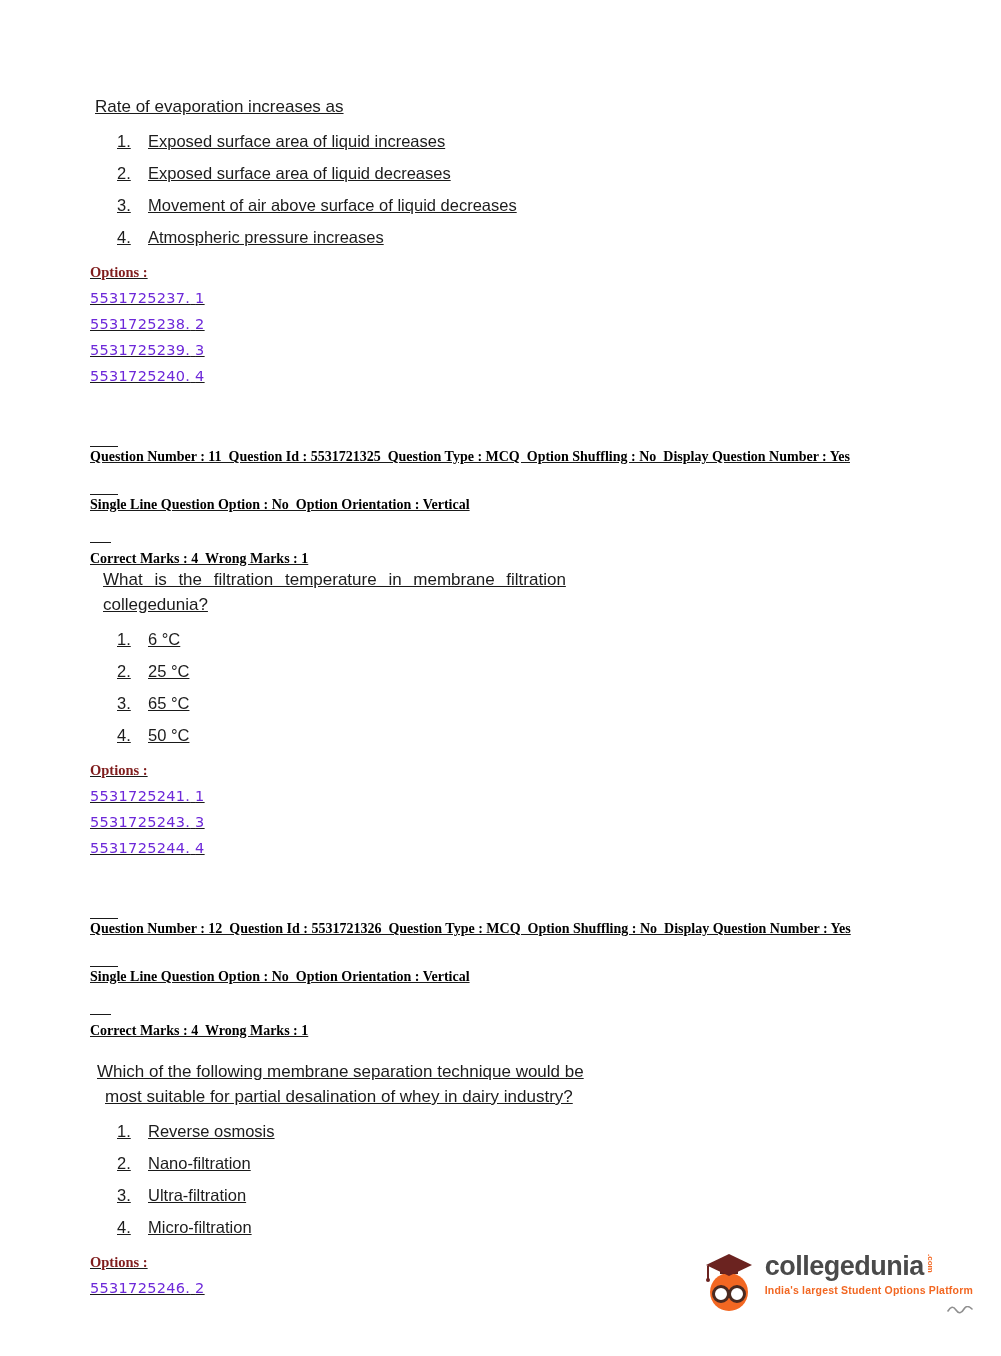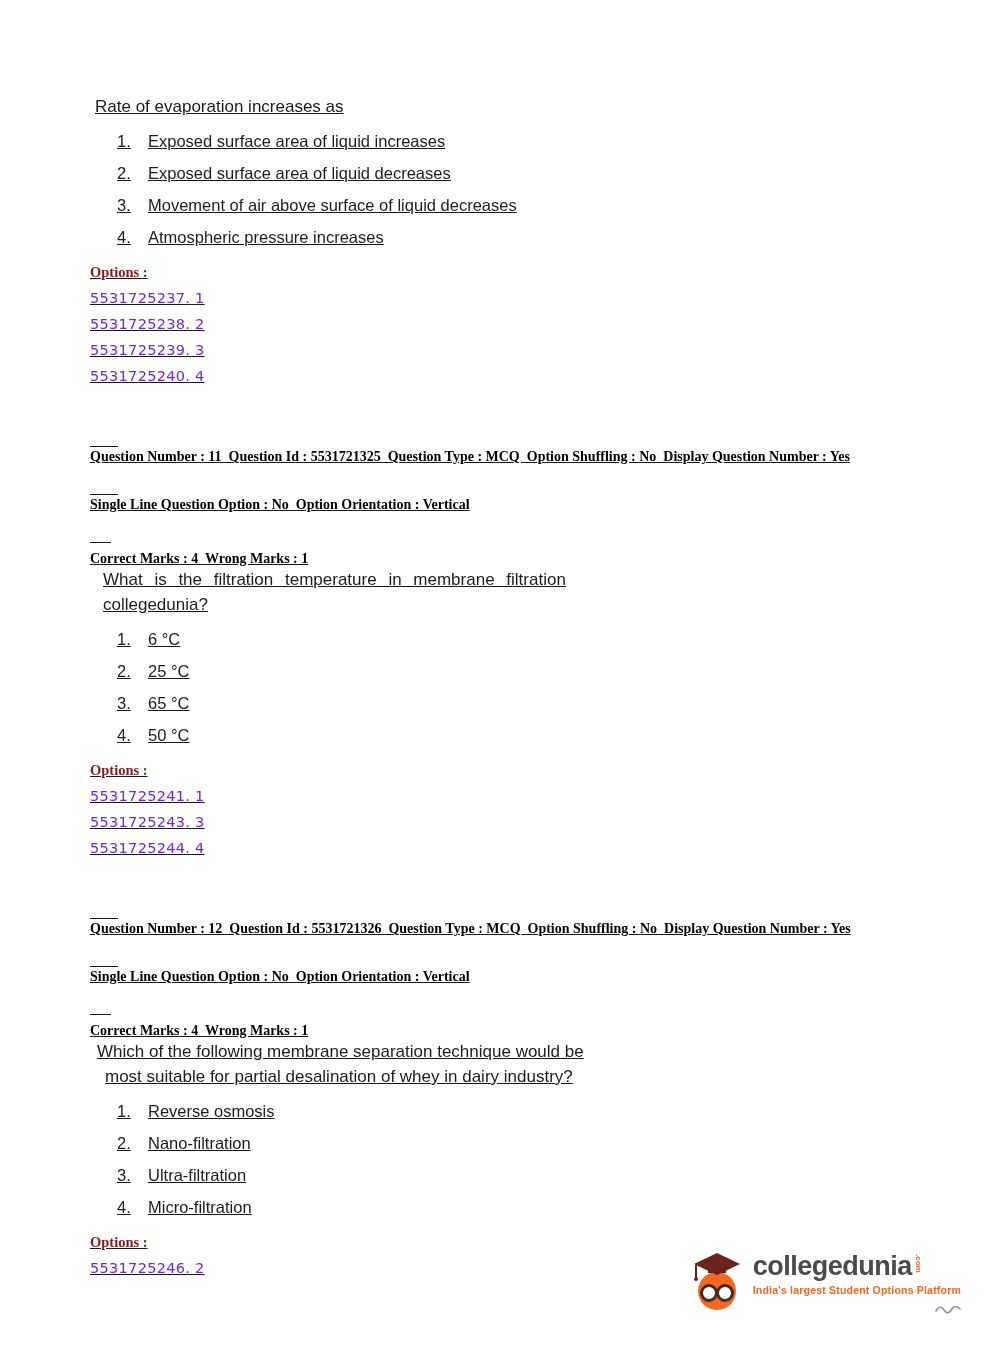--- a/index.html
+++ b/index.html
@@ -56,23 +56,23 @@
     font-size:14px;
     color:#000;
     line-height:16px;
     white-space:pre-wrap;
   }
   .marks { margin-top:6px; }
   .qbody { }
   
   .logo {
     position:absolute;
-    right:40px; bottom:38px;
+    right:28px; bottom:38px;
     display:flex;
-    align-items:flex-start;
+    align-items:center;
     gap:10px;
   }
   .logo-texts { display:flex; flex-direction:column; align-items:flex-start; }
   .wordmark-row { display:flex; align-items:flex-start; }
   .logo-name {
     font-size:27px;
     font-weight:bold;
     color:#4a4a4a;
     letter-spacing:-0.5px;
     line-height:30px;
@@ -164,21 +164,21 @@
         <div class="opt-id"><span>5531725244.</span> <span>4</span></div>
       </div>
     </section>
 
     <section class="meta-block">
       <div class="meta">
         <div>Question Number : 12  Question Id : 5531721326  Question Type : MCQ  Option Shuffling : No  Display Question Number : Yes</div>
         <div>Single Line Question Option : No  Option Orientation : Vertical</div>
       </div>
       <div class="meta marks">Correct Marks : 4  Wrong Marks : 1</div>
-      <div class="qbody" style="margin-top:0;">
+      <div class="qbody" style="margin-top:20px;">
         <div class="qtext pl7">Which of the following membrane separation technique would be</div>
         <div class="qtext pl15">most suitable for partial desalination of whey in dairy industry?</div>
       </div>
       <div class="choices">
         <div class="choice-row">
           <span class="choice-num">1.</span>
           <span>Reverse osmosis</span>
         </div>
         <div class="choice-row">
           <span class="choice-num">2.</span>

